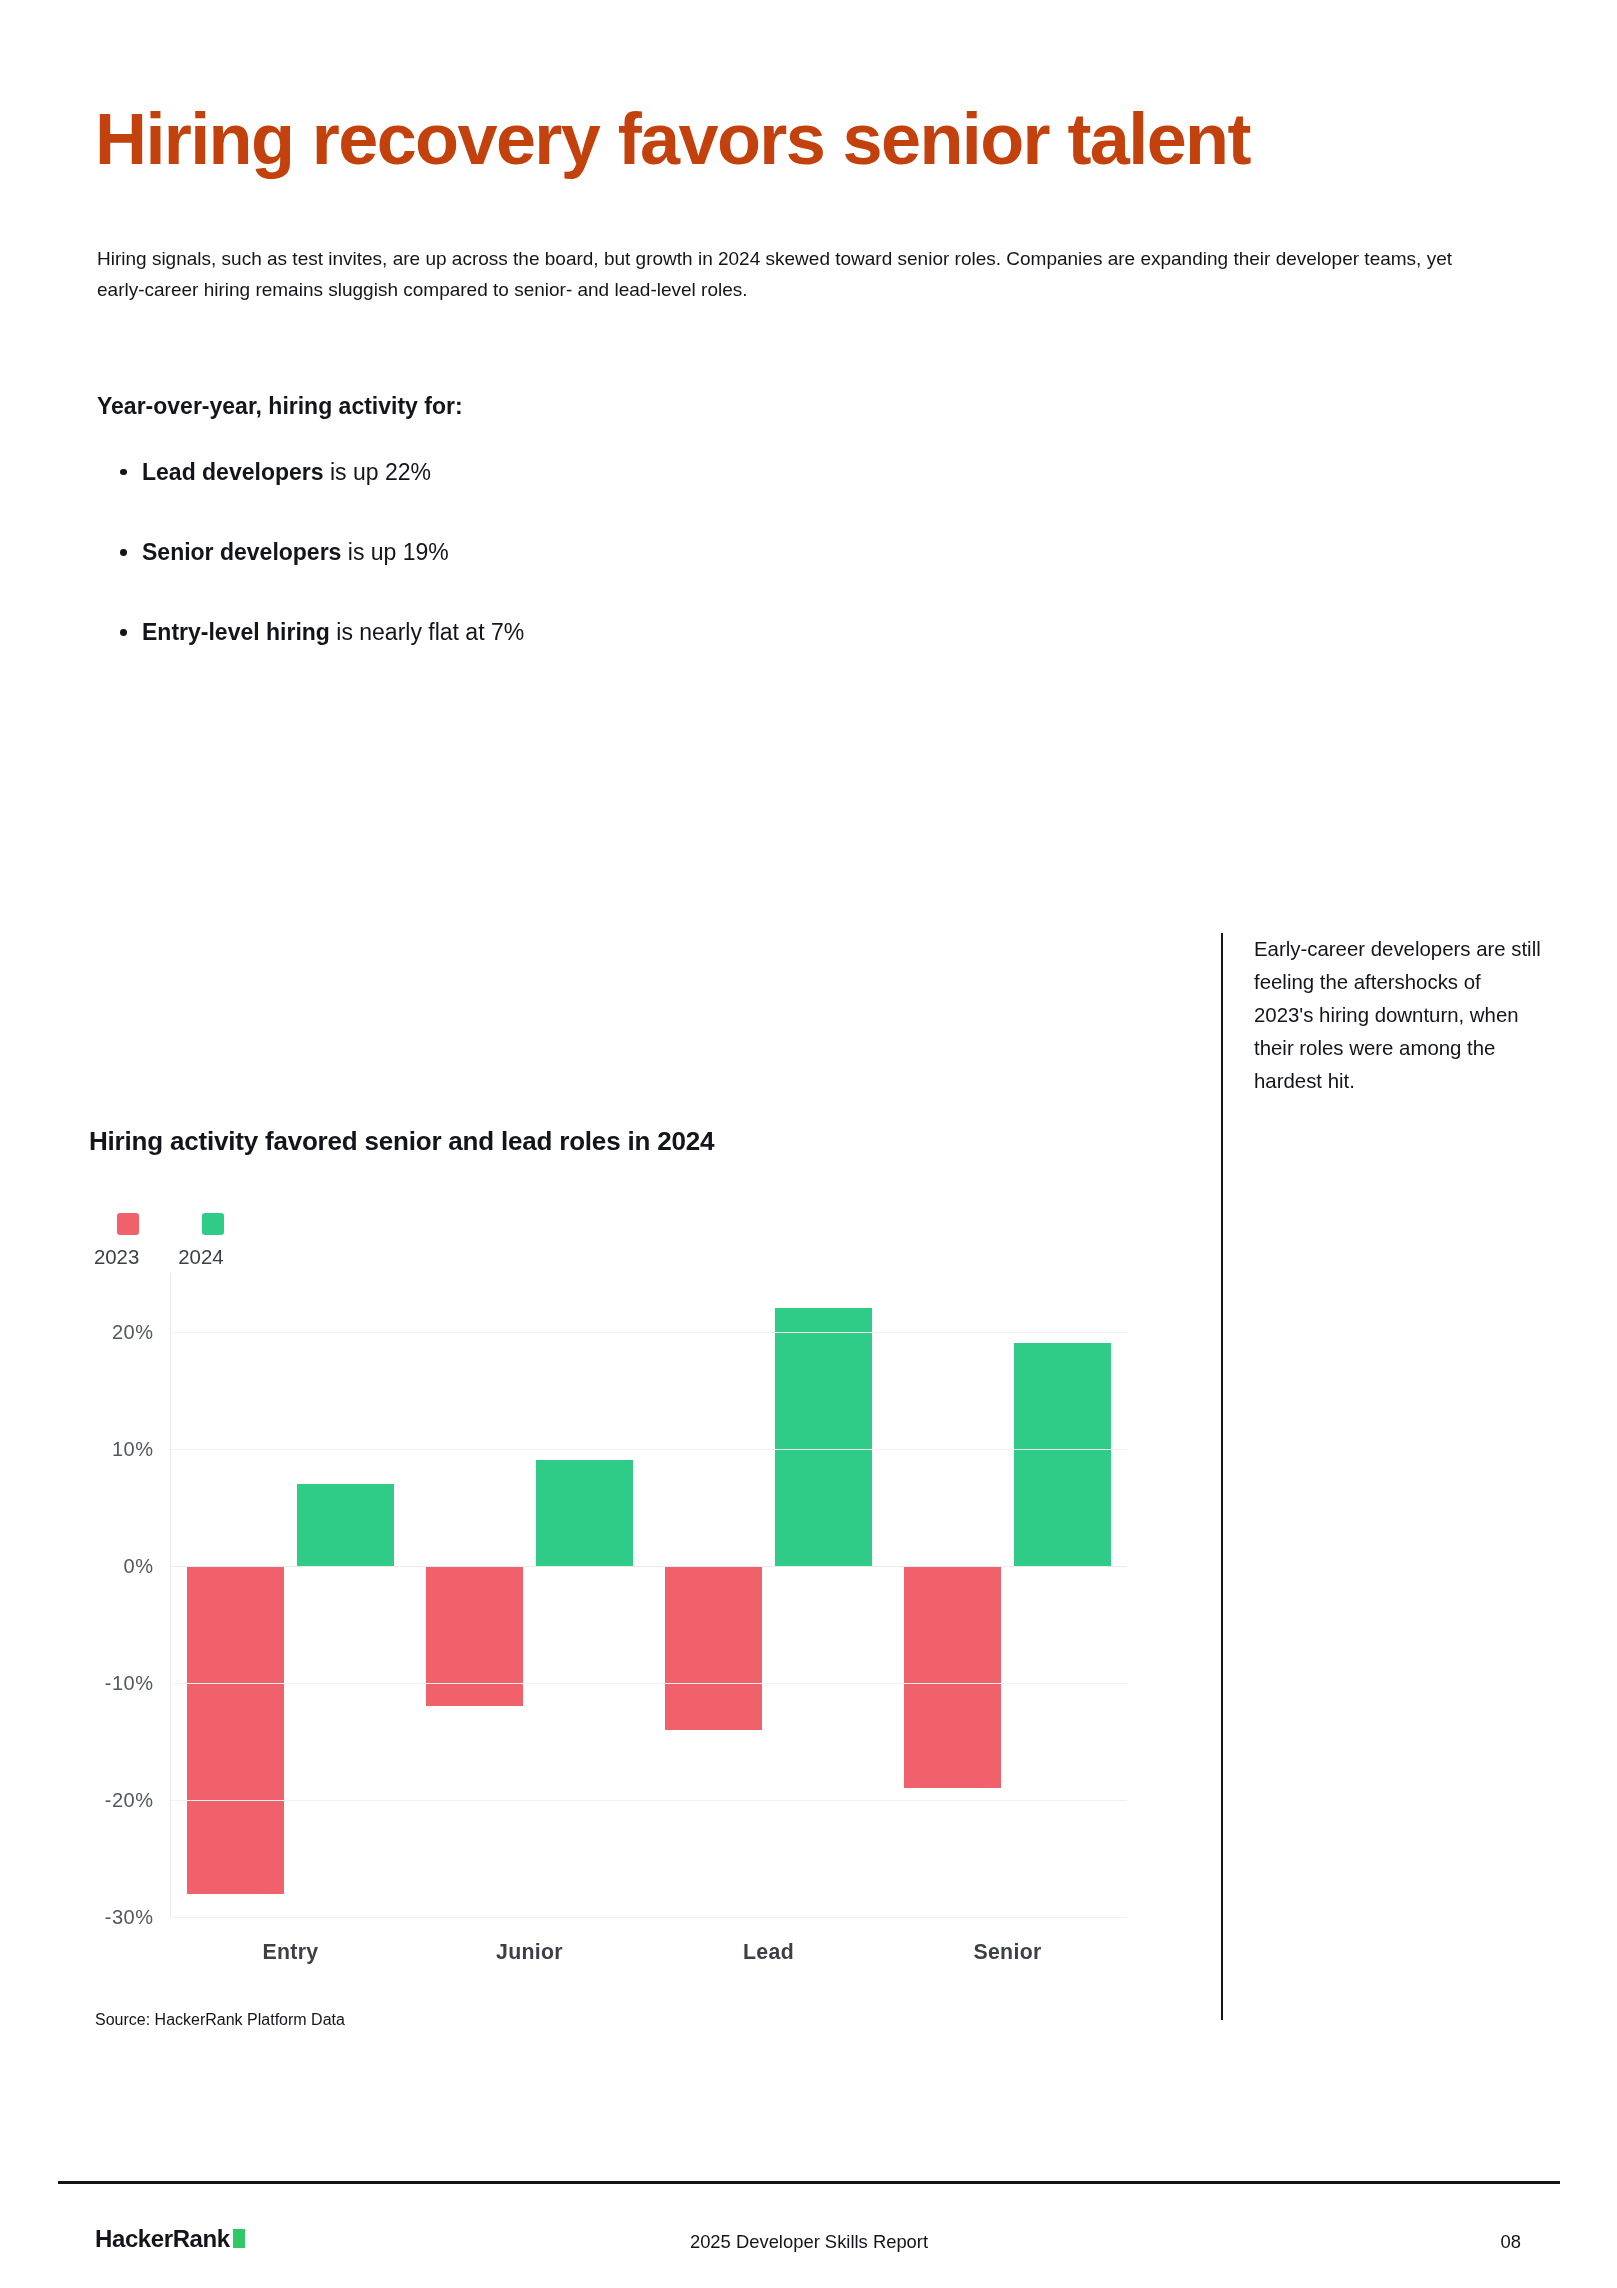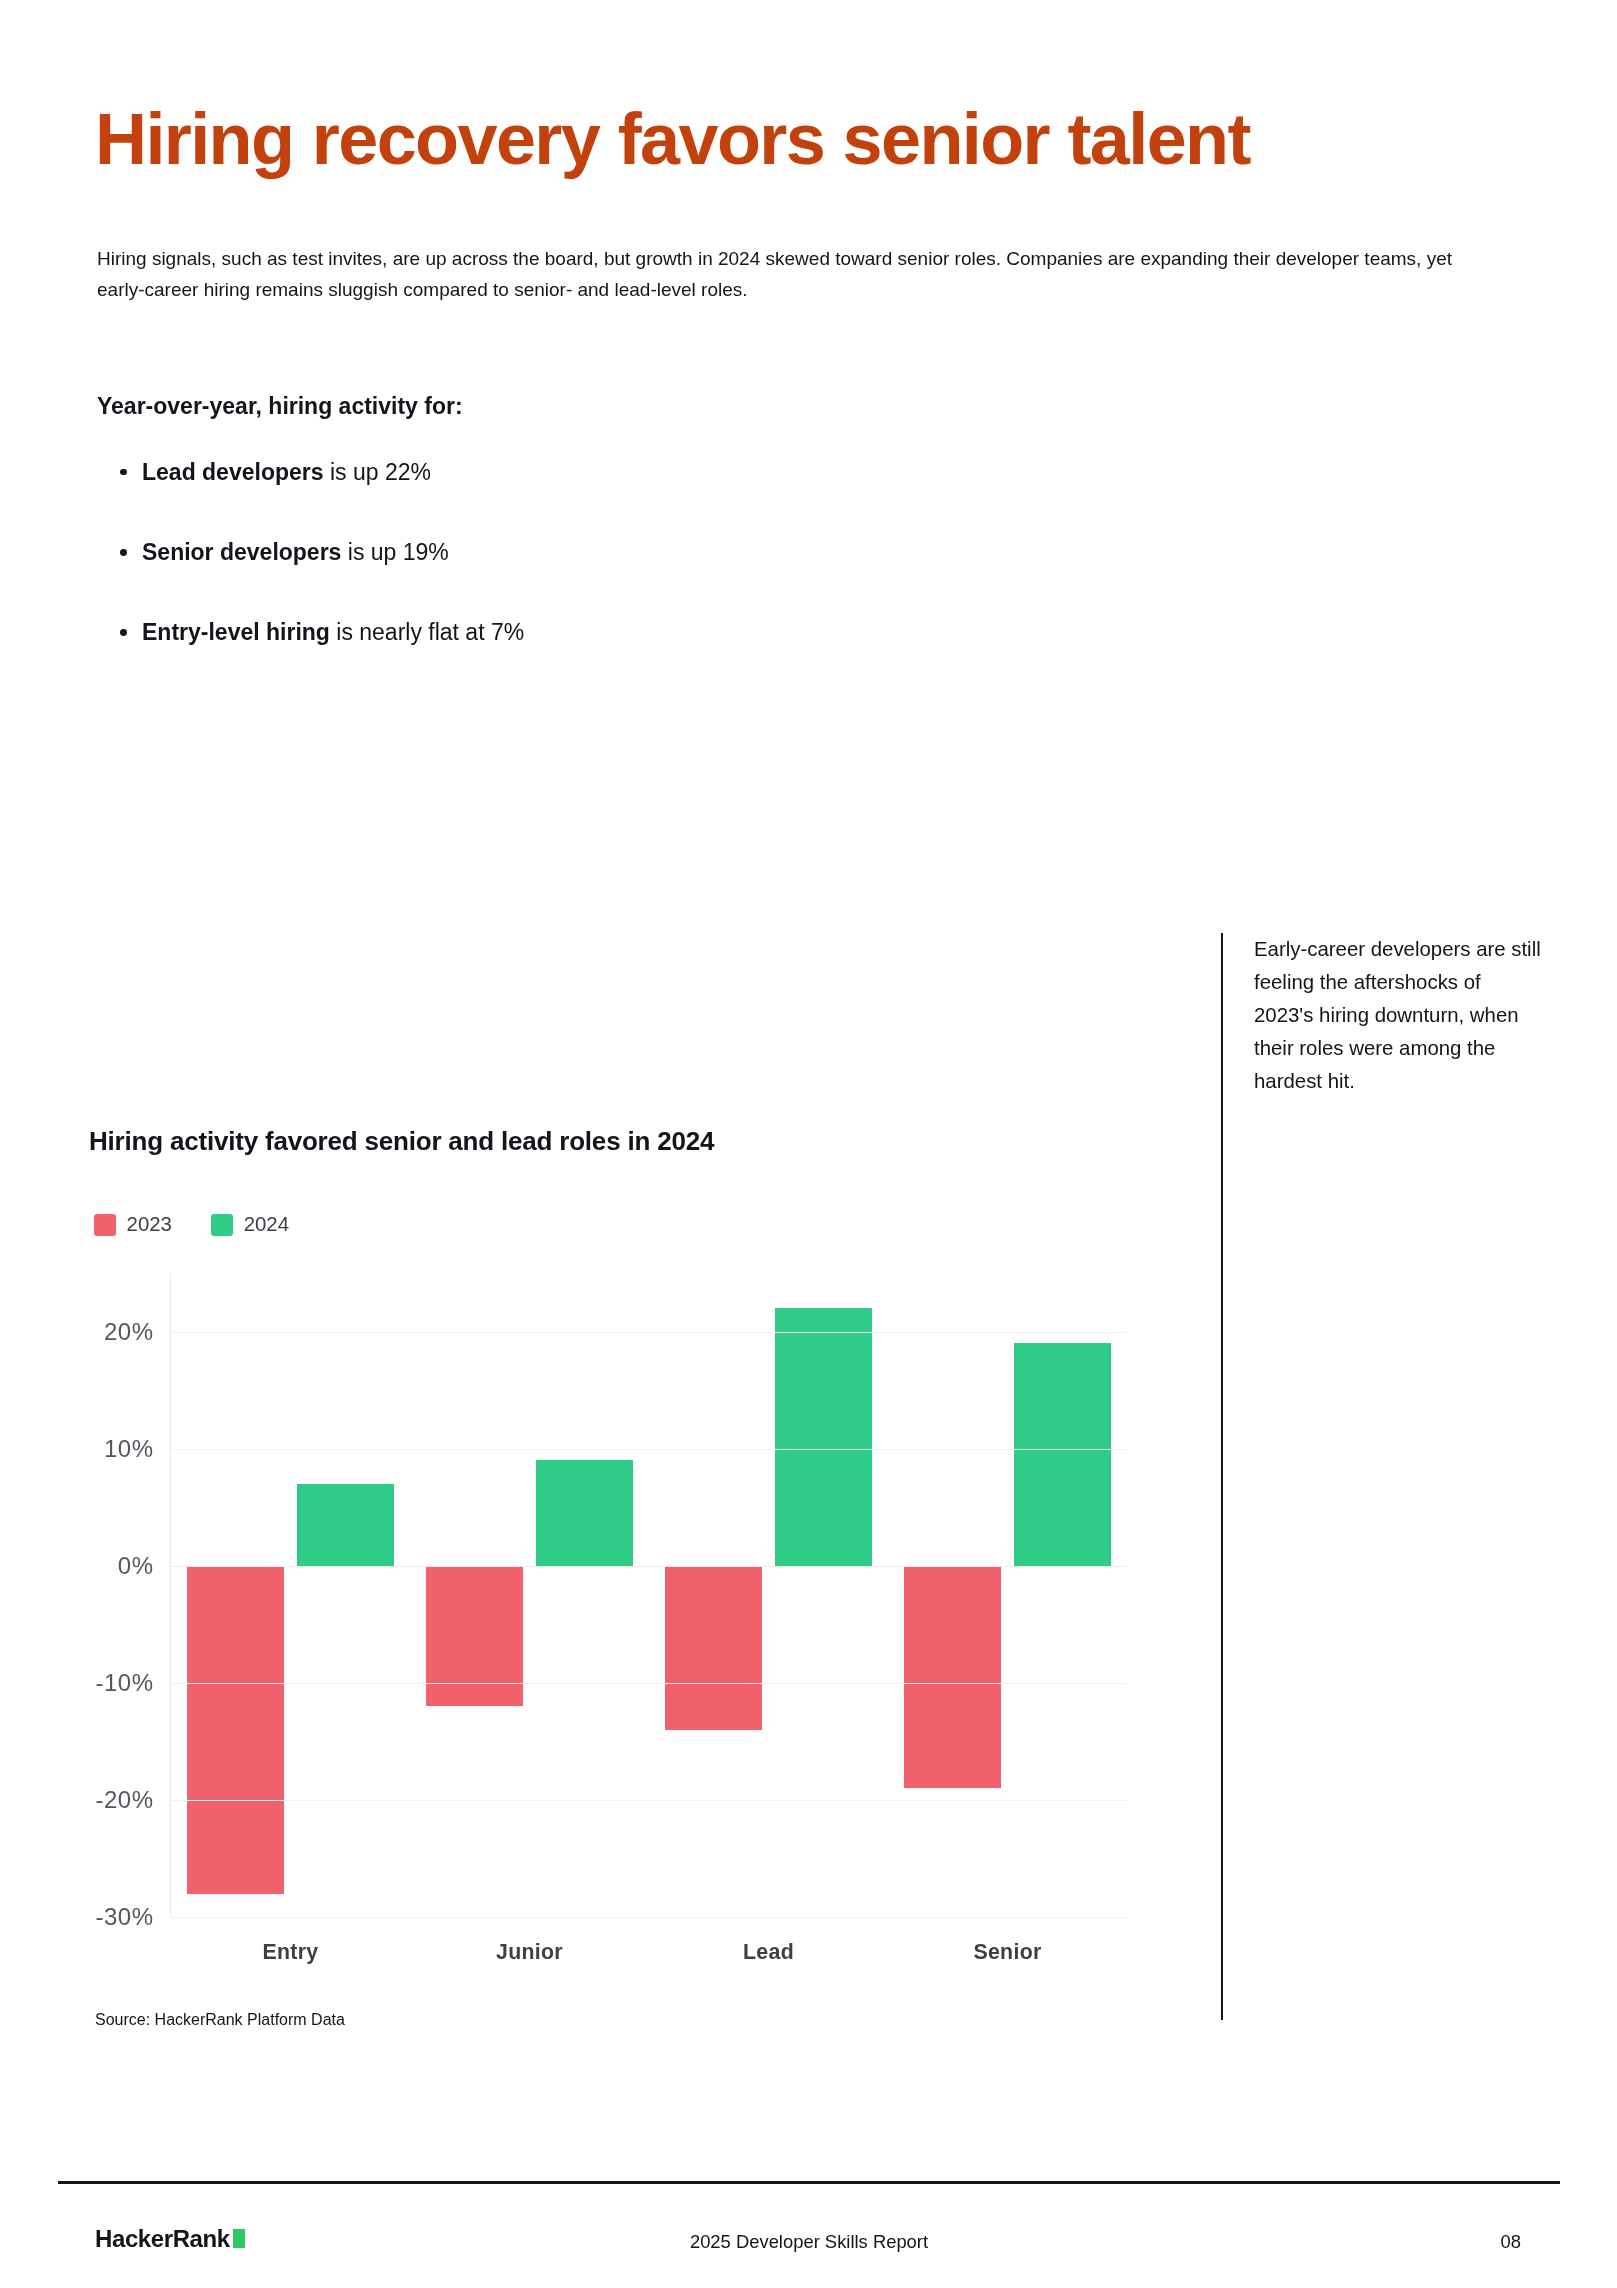--- a/index.html
+++ b/index.html
@@ -50,41 +50,41 @@
     font-size:26px; font-weight:700; color:#13151a;
     letter-spacing:-0.2px;
   }
 
   
   .chart-wrap {
     position:absolute; left:89px; top:1213px;
     width:1038px; height:835px;
   }
   .legend { position:absolute; left:4.9px; top:0px; display:flex; gap:39px; align-items:center; }
-  .legend-item { display:flex; align-items:flex-end; gap:10.7px; }
+  .legend-item { display:flex; align-items:flex-end; gap:10.7px;flex-direction:column; }
   .legend-swatch { width:22px; height:22px; border-radius:2.9px; display:block; }
   .legend-label { font-size:20.4px; color:#3b3f46; }
 
   .plot {
     position:absolute; left:0px; top:60px;
     width:1038px; height:704px;
   }
   
   .axes {
     position:absolute; left:81px; top:0px; right:0; bottom:60px;
     border-left:1px solid #e9e9ec;
   }
   .gridline {
     position:absolute; left:0; right:0; height:1px; background:#f1f1f3;
   }
   .gridline.zero { background:#ebebee; }
   .ytick {
     position:absolute; right:100%; margin-right:17.5px;
     transform:translateY(-50%);
-    font-size:24px; color:#53585f; white-space:nowrap; letter-spacing:0.5px;
+    font-size:20px; color:#53585f; white-space:nowrap; letter-spacing:0.5px;
   }
 
   .groups { position:absolute; inset:0; display:flex; }
   .group { flex:1; position:relative; }
   .bars { position:absolute; inset:0; display:flex; justify-content:center; gap:0px; }
   .barslot { width:46%; position:relative; }
   .bar { position:absolute; left:6%; width:88%; }
 
   .xlabel {
     position:absolute; top:100%; margin-top:23px; left:0; right:0;

